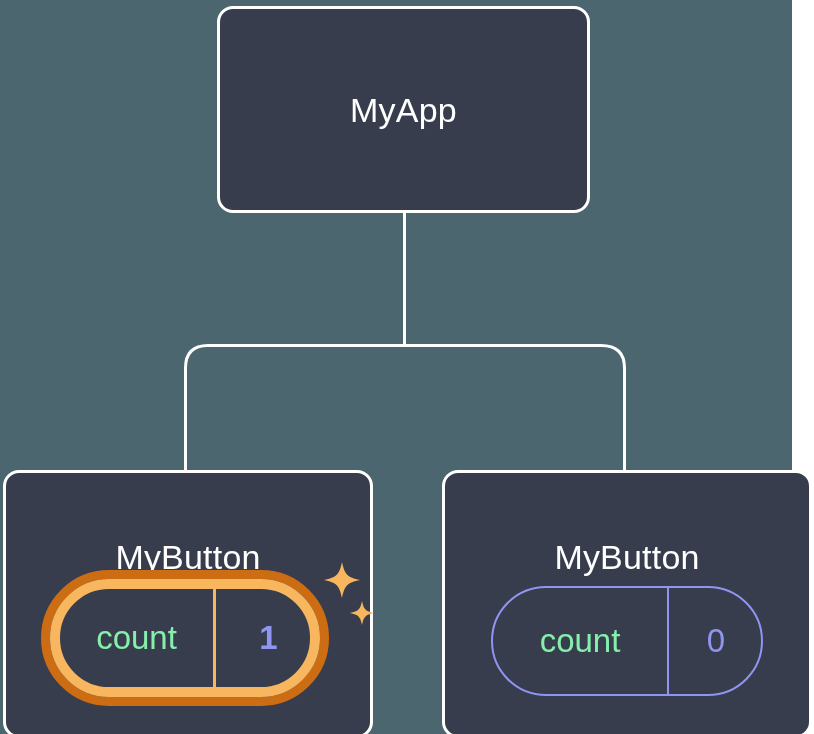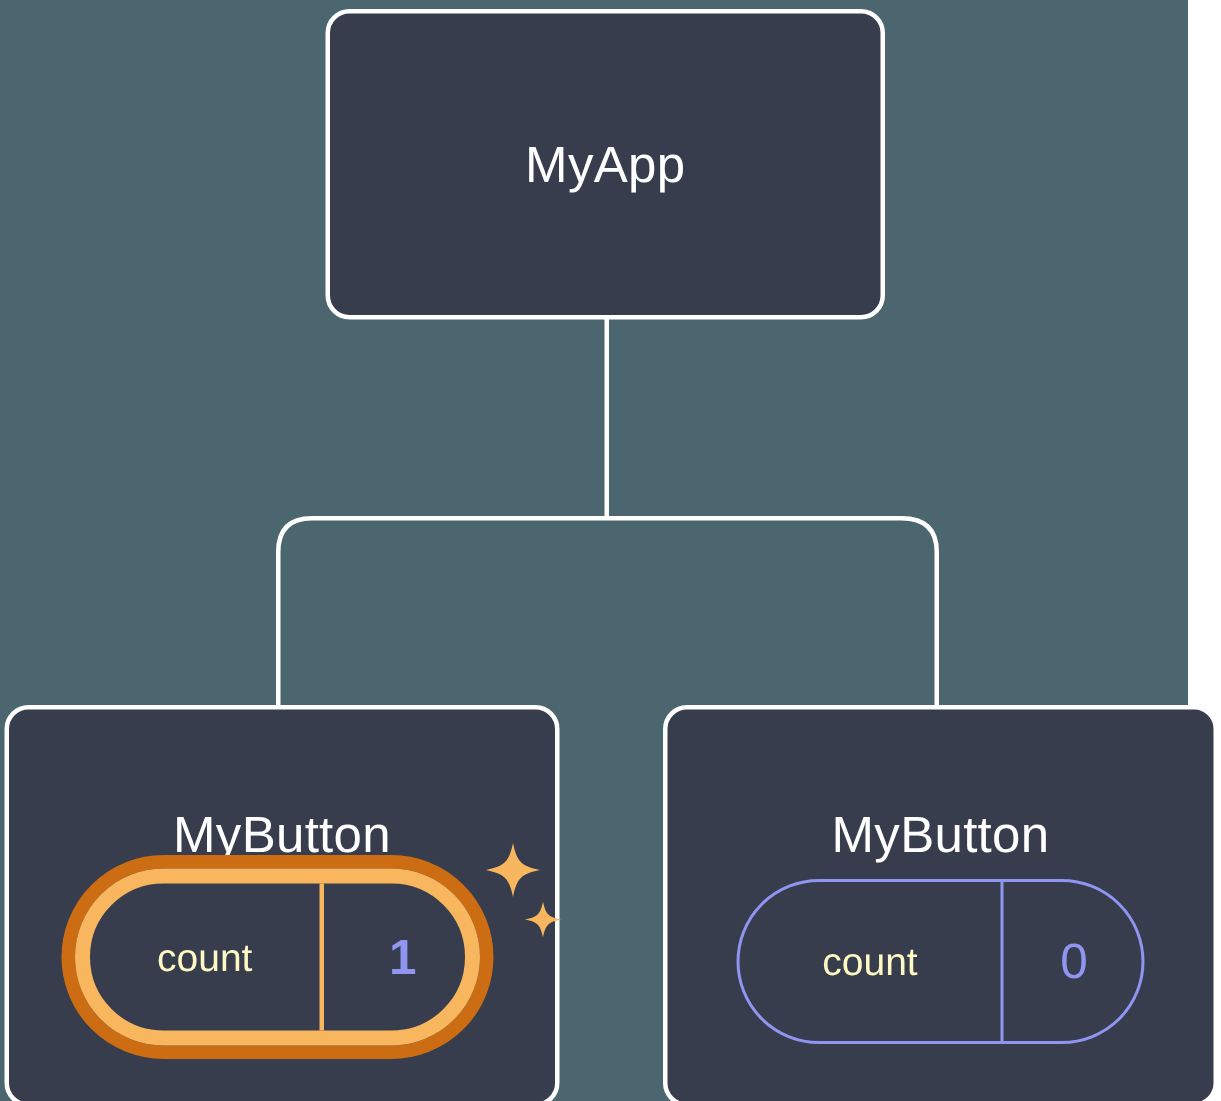--- a/index.html
+++ b/index.html
@@ -113,22 +113,22 @@
     border-radius: 999px;
     background: transparent;
     display: flex;
     align-items: stretch;
   }
   .pill-key {
     flex: 0 0 auto;
     display: flex;
     align-items: center;
     justify-content: center;
-    color: #fef9c3;
-    font-size: 26px;
+    color: #86efac;
+    font-size: 33px;
     font-weight: 400;
     white-space: nowrap;
   }
   .pill-val {
     flex: 0 0 auto;
     display: flex;
     align-items: center;
     justify-content: center;
     color: #8f95f0;
     font-size: 33px;

